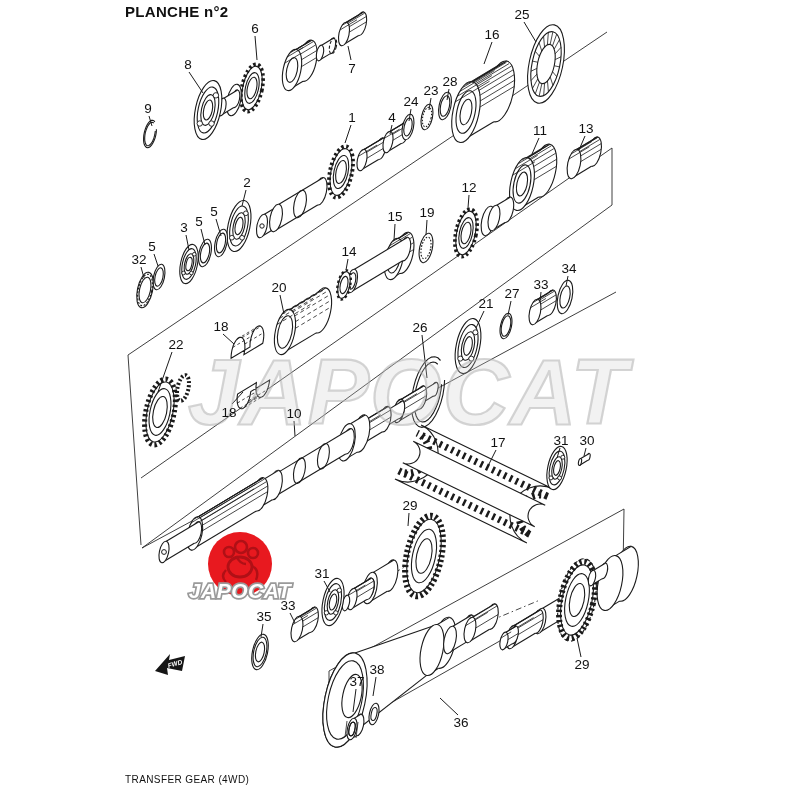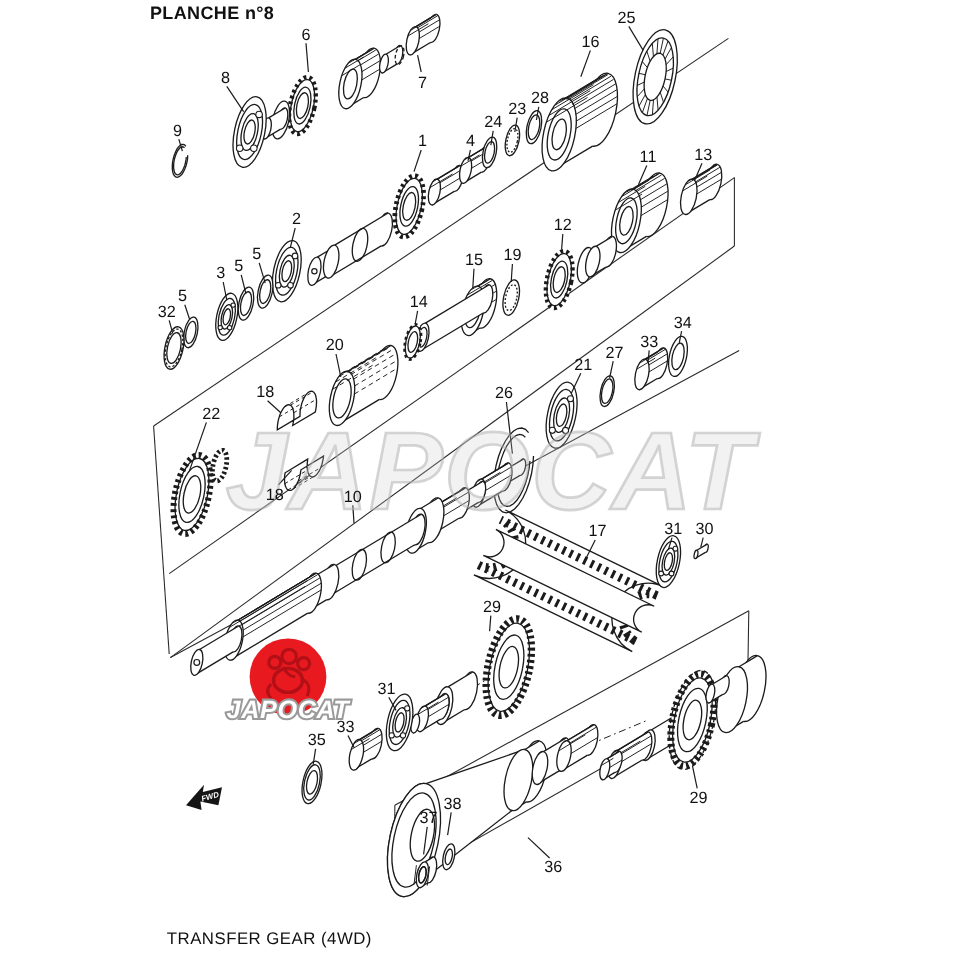--- a/index.html
+++ b/index.html
@@ -1,21 +1,21 @@
 <!DOCTYPE html>
 <html><head>
 <meta charset="utf-8">
 <style>
   html,body{margin:0;padding:0;background:#fff;}
   #stage{position:relative;width:800px;height:800px;background:#fff;overflow:hidden;
          font-family:"Liberation Sans", sans-serif;}
   #art{position:absolute;left:0;top:0;}
   .hdr{position:absolute;left:125px;top:3px;font-size:15px;font-weight:bold;color:#111;
        letter-spacing:.3px;}
-  .ftr{position:absolute;left:139px;top:774px;font-size:14px;color:#111;letter-spacing:.4px;}
+  .ftr{position:absolute;left:125px;top:774px;font-size:10px;color:#111;letter-spacing:.4px;}
 </style>
 </head>
 <body>
 
 <div id="stage">
   <svg id="art" width="800" height="800" viewBox="0 0 800 800">
     <g id="boxes">
         <line x1="607" y1="32" x2="128" y2="355" stroke="#2a2a2a" stroke-width="0.9"></line>
         <line x1="128" y1="355" x2="141" y2="545" stroke="#2a2a2a" stroke-width="0.9"></line>
         <line x1="612" y1="148" x2="612" y2="205" stroke="#2a2a2a" stroke-width="0.9"></line>
@@ -703,15 +703,15 @@
         <text x="410" y="510" text-anchor="middle" style="font:400 13.5px 'Liberation Sans',sans-serif;fill:#111;">29</text>
         <text x="322" y="578" text-anchor="middle" style="font:400 13.5px 'Liberation Sans',sans-serif;fill:#111;">31</text>
         <text x="288" y="610" text-anchor="middle" style="font:400 13.5px 'Liberation Sans',sans-serif;fill:#111;">33</text>
         <text x="264" y="621" text-anchor="middle" style="font:400 13.5px 'Liberation Sans',sans-serif;fill:#111;">35</text>
         <text x="377" y="674" text-anchor="middle" style="font:400 13.5px 'Liberation Sans',sans-serif;fill:#111;">38</text>
         <text x="357" y="686" text-anchor="middle" style="font:400 13.5px 'Liberation Sans',sans-serif;fill:#111;">37</text>
         <text x="461" y="727" text-anchor="middle" style="font:400 13.5px 'Liberation Sans',sans-serif;fill:#111;">36</text>
         <text x="582" y="669" text-anchor="middle" style="font:400 13.5px 'Liberation Sans',sans-serif;fill:#111;">29</text>
       </g>
   </svg>
-  <div class="hdr">PLANCHE n°8</div>
+  <div class="hdr">PLANCHE n°2</div>
   <div class="ftr">TRANSFER GEAR (4WD)</div>
 </div>
 
 </body></html>

